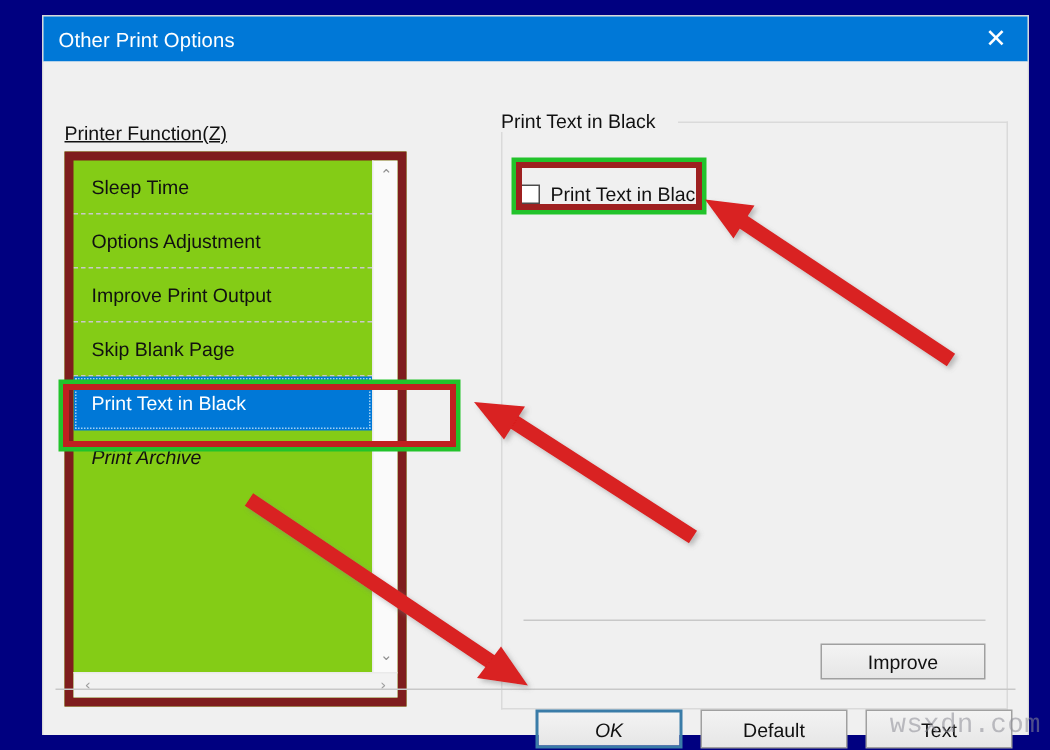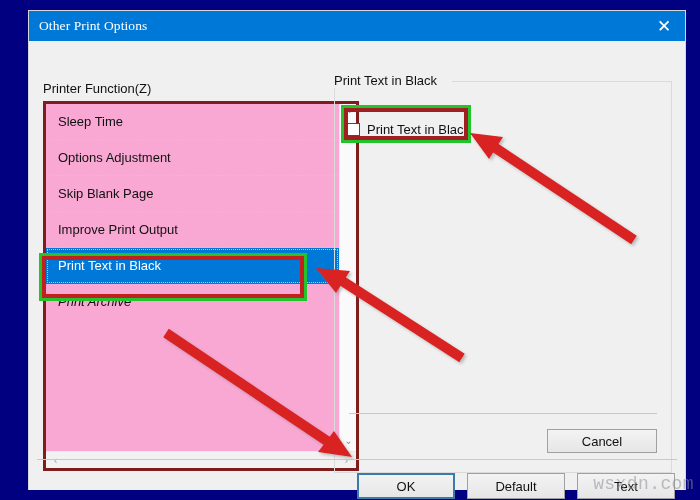--- a/index.html
+++ b/index.html
@@ -37,21 +37,20 @@
     background: #0078d7;
     display: flex;
     align-items: center;
   }
   #title-text {
     color: #ffffff;
     font-size: 13.5px;
     padding-left: 10px;
     letter-spacing: .1px;
     white-space: nowrap;
-    font-family: Liberation Serif, serif;
   }
   #close-btn {
     position: absolute;
     right: 0;
     top: 0;
     width: 42px;
     height: 30px;
     display: flex;
     align-items: center;
     justify-content: center;
@@ -69,30 +68,31 @@
   }
 
   
   #left-label {
     position: absolute;
     left: 14px;
     top: 40px;
     font-size: 13px;
     color: #111;
     white-space: nowrap;
+    text-decoration: underline;
   }
 
   #list-frame {
     position: absolute;
     left: 14px;
     top: 60px;
-    width: 316px;
+    width: 228px;
     height: 370px;
-    background: #f9a8d4;
-    border: 3px solid #7f1d1d;
+    background: #84cc16;
+    border: 6px solid #7f1d1d;
     box-sizing: border-box;
   }
 
   #list-inner {
     position: absolute;
     left: 0;
     top: 0;
     right: 17px;
     bottom: 17px;
     overflow: hidden;
@@ -309,20 +309,21 @@
     top: 462px;
     display: flex;
     gap: 12px;
   }
   #btn-row .win-button {
     width: 98px;
     height: 26px;
   }
   #ok-btn {
     border: 2px solid #3a7ca8 !important;
+    font-style: italic;
   }
 
   
   #arrows {
     position: absolute;
     left: 0;
     top: 0;
     width: 700px;
     height: 500px;
     pointer-events: none;
@@ -357,24 +358,24 @@
 
       <div id="list-frame">
         <div id="list-inner">
           <div class="list-item">
             <span>Sleep Time</span>
           </div>
           <div class="list-item">
             <span>Options Adjustment</span>
           </div>
           <div class="list-item">
+            <span>Improve Print Output</span>
+          </div>
+          <div class="list-item">
             <span>Skip Blank Page</span>
-          </div>
-          <div class="list-item">
-            <span>Improve Print Output</span>
           </div>
           <div class="list-item selected">
             <span>Print Text in Black</span>
           </div>
           <div class="list-item blank">
             <span>Print Archive</span>
           </div>
         </div>
 
         <div id="vscroll">
@@ -401,21 +402,21 @@
             <div id="checkbox-box"></div>
             <span id="checkbox-label">Print Text in Black</span>
           </div>
 
           <div id="cb-highlight">
             <div id="cb-highlight-inner"></div>
           </div>
 
           <div id="panel-sep"></div>
 
-          <div id="default-btn" class="win-button">Cancel</div>
+          <div id="default-btn" class="win-button">Improve</div>
         </div>
       </div>
 
     </div>
 
     <div id="bottom-sep"></div>
     <div id="btn-row">
       <div id="ok-btn" class="win-button">OK</div>
       <div class="win-button">Default</div>
       <div class="win-button">Text</div>

